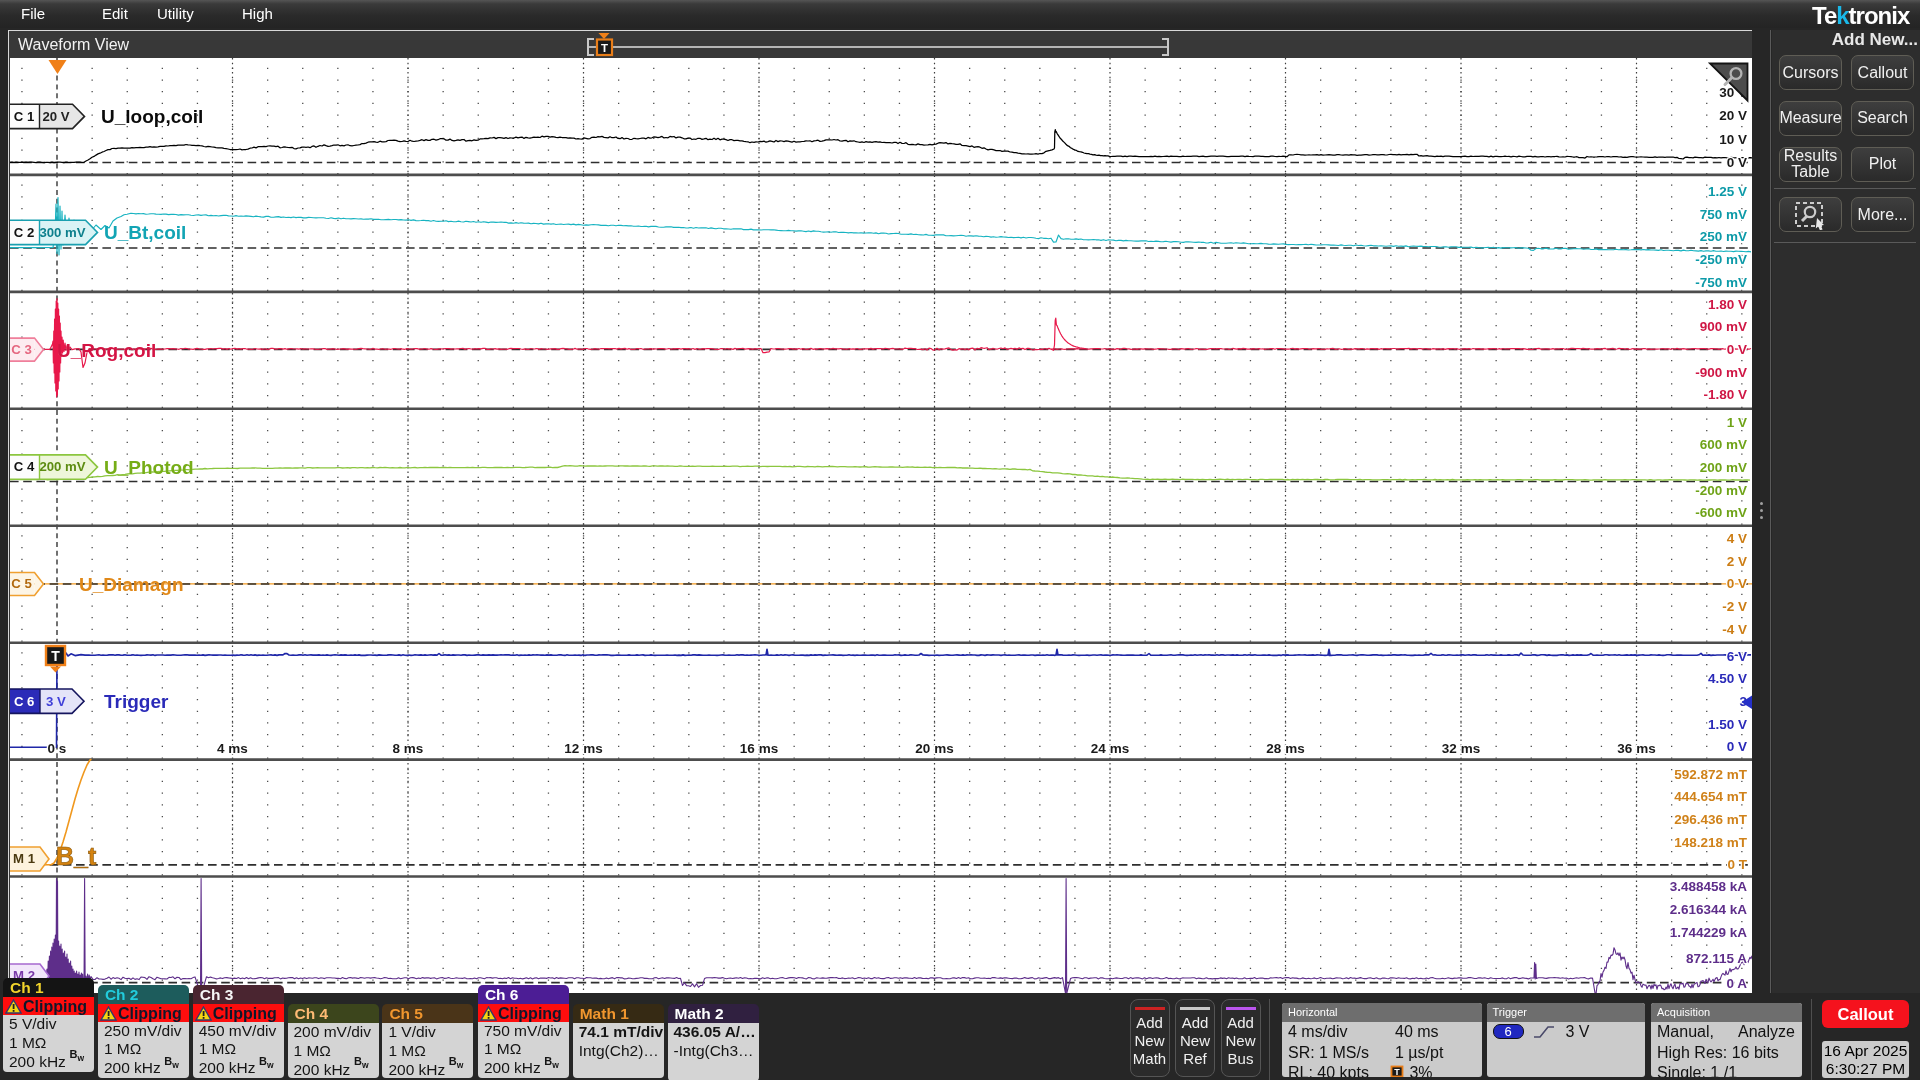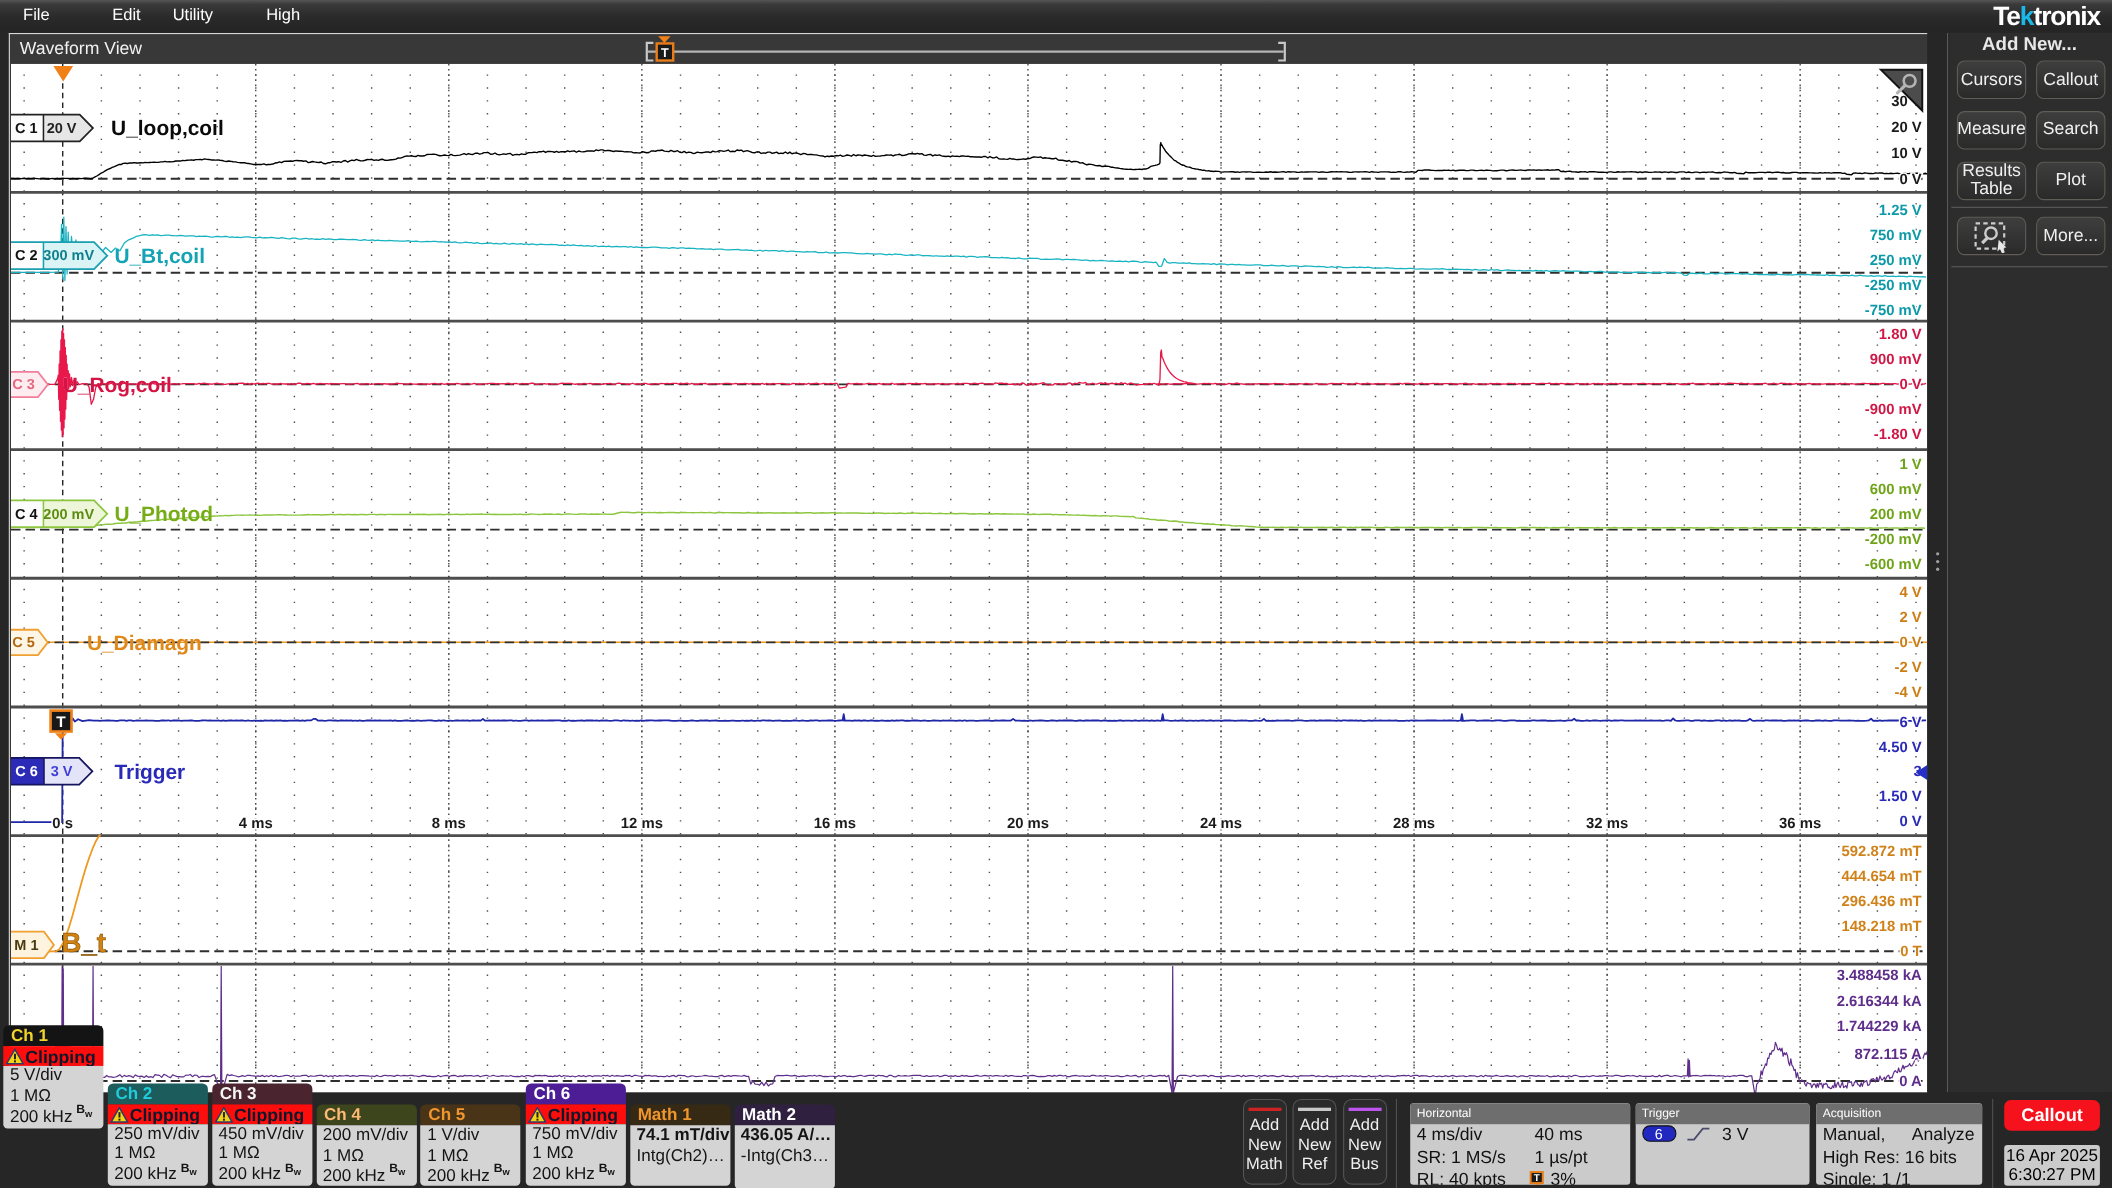--- a/index.html
+++ b/index.html
@@ -6,21 +6,21 @@
 #menubar span{position:absolute;top:5px;color:#fff;font-size:15px}
 #logo{position:absolute;left:1812px;top:2px;width:108px;color:#fff;font-size:24px;font-weight:bold;letter-spacing:-1px}
 #logo i{color:#1ab8e8;font-style:normal}
 #wv{position:absolute;left:8px;top:30px;width:1744px;height:964px;background:#383838;border-top:1px solid #d8d8d8;border-left:1px solid #d8d8d8;border-bottom:1.5px solid #c0c0c0}
 #wvtitle{position:absolute;left:9px;top:5px;color:#f2f2f2;font-size:16px}
 #plot{position:absolute;left:1px;top:27px}
 #rightcol{position:absolute;left:1772px;top:30px;width:148px;height:963px;background:#2d2d2d}
 #vdiv1{position:absolute;left:1770px;top:30px;width:1px;height:963px;background:#5a5a5a}
 #dots3{position:absolute;left:1760px;top:502px;width:4px;height:22px}
 #dots3 div{width:3.4px;height:3.4px;border-radius:50%;background:#a0a0a0;margin-bottom:3.6px}
-#addnew{position:absolute;left:1772px;top:30px;width:146px;text-align:center;color:#e8e8e8;font-weight:bold;font-size:17px}
+#addnew{position:absolute;left:1772px;top:30px;width:146px;text-align:right;color:#e8e8e8;font-weight:bold;font-size:17px}
 .rbtn{position:absolute;width:63px;height:35px;background:linear-gradient(#3e3e3e,#2a2a2a);border:1px solid #5f5d55;border-radius:7px;color:#f0f0f0;font-size:16px;display:flex;align-items:center;justify-content:center;text-align:center;line-height:16px}
 .rdiv{position:absolute;left:1774px;width:142px;height:1px;background:#5a5a5a}
 #botbar{position:absolute;left:0;top:993px;width:1920px;height:87px;background:#262626}
 .chb{position:absolute;width:91px;border-radius:5px}
 .chb .hdr{height:19px;border-radius:5px 5px 0 0;font-size:15.5px;font-weight:bold;padding:0 0 0 7px;line-height:19px}
 .chb .clip{height:18px;background:#fe0d0d;color:#0f172a;font-weight:bold;font-size:16px;line-height:18px;padding-left:2px}
 .chb .body{background:#d4d4d4;color:#141414;font-size:15.5px;line-height:18.9px;padding:0 0 0 6px;border-radius:0 0 4px 4px;position:relative}
 .warn{display:inline-block;position:relative;top:2px;margin-right:1px}
 .bw{position:absolute;right:10px;bottom:3px;font-size:11px;font-weight:bold}
 .bw sub{font-size:8.5px}
@@ -198,21 +198,21 @@
   </div>
 <div class="rbtn" style="left:1851px;top:197px">More...</div>
 <div class="rdiv" style="top:188px"></div>
 <div class="rdiv" style="top:242px"></div>
 <div id="dots3">
     <div></div>
     <div></div>
     <div></div>
   </div>
 <div id="botbar"></div>
-<div class="chb" style="left:3px;top:932px">
+<div class="chb" style="left:3px;top:978px">
     <div class="hdr" style="background:#141414;color:#f2d42c">Ch 1</div>
     <div class="clip"><span class="warn"><svg width="17" height="15" viewBox="0 0 17 15">
           <path d="M8.5 1 L16 14 L1 14 Z" fill="#f5d512" stroke="#333a6a" stroke-width="1.4"></path>
           <rect x="7.7" y="5" width="1.8" height="5" fill="#222"></rect>
           <rect x="7.7" y="11" width="1.8" height="1.8" fill="#222"></rect>
         </svg></span>Clipping</div>
     <div class="body" style="height:56.5px">5 V/div<br>1 MΩ<br>200 kHz<span class="bw">B<sub>w</sub></span></div>
   </div>
 <div class="chb" style="left:97.9px;top:984.5px">
     <div class="hdr" style="background:#1d5c5c;color:#22cbdb">Ch 2</div>

